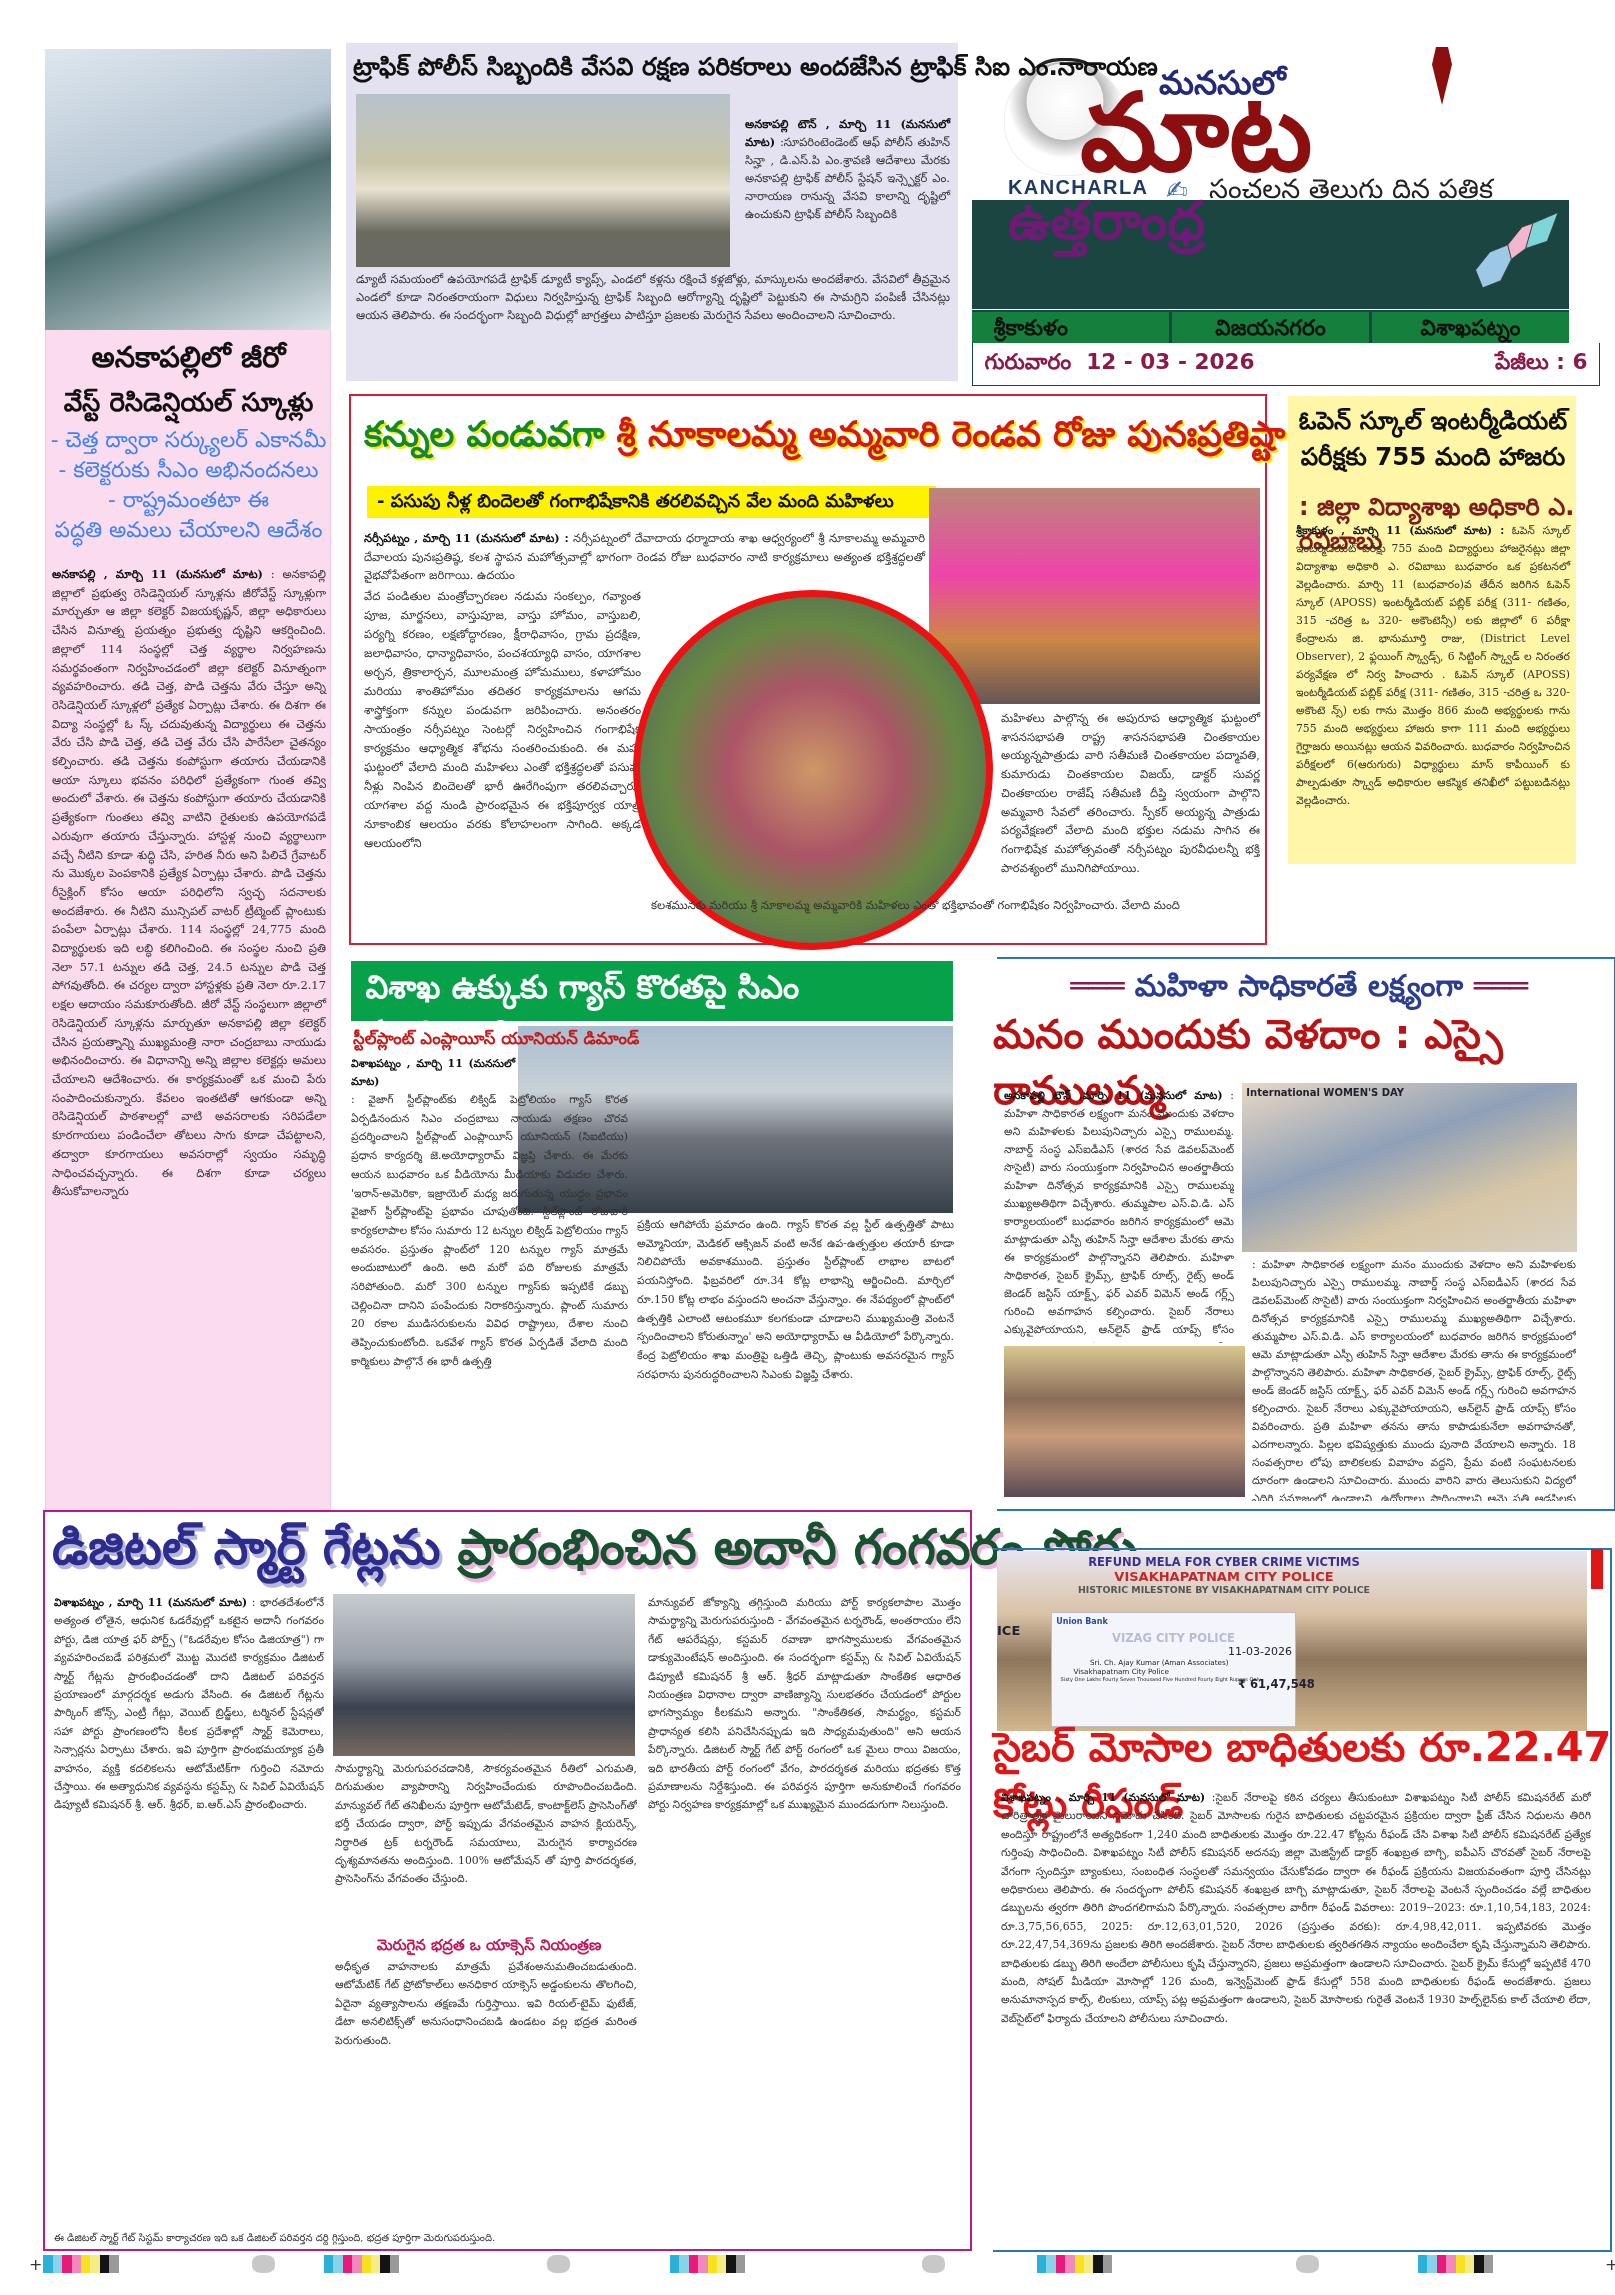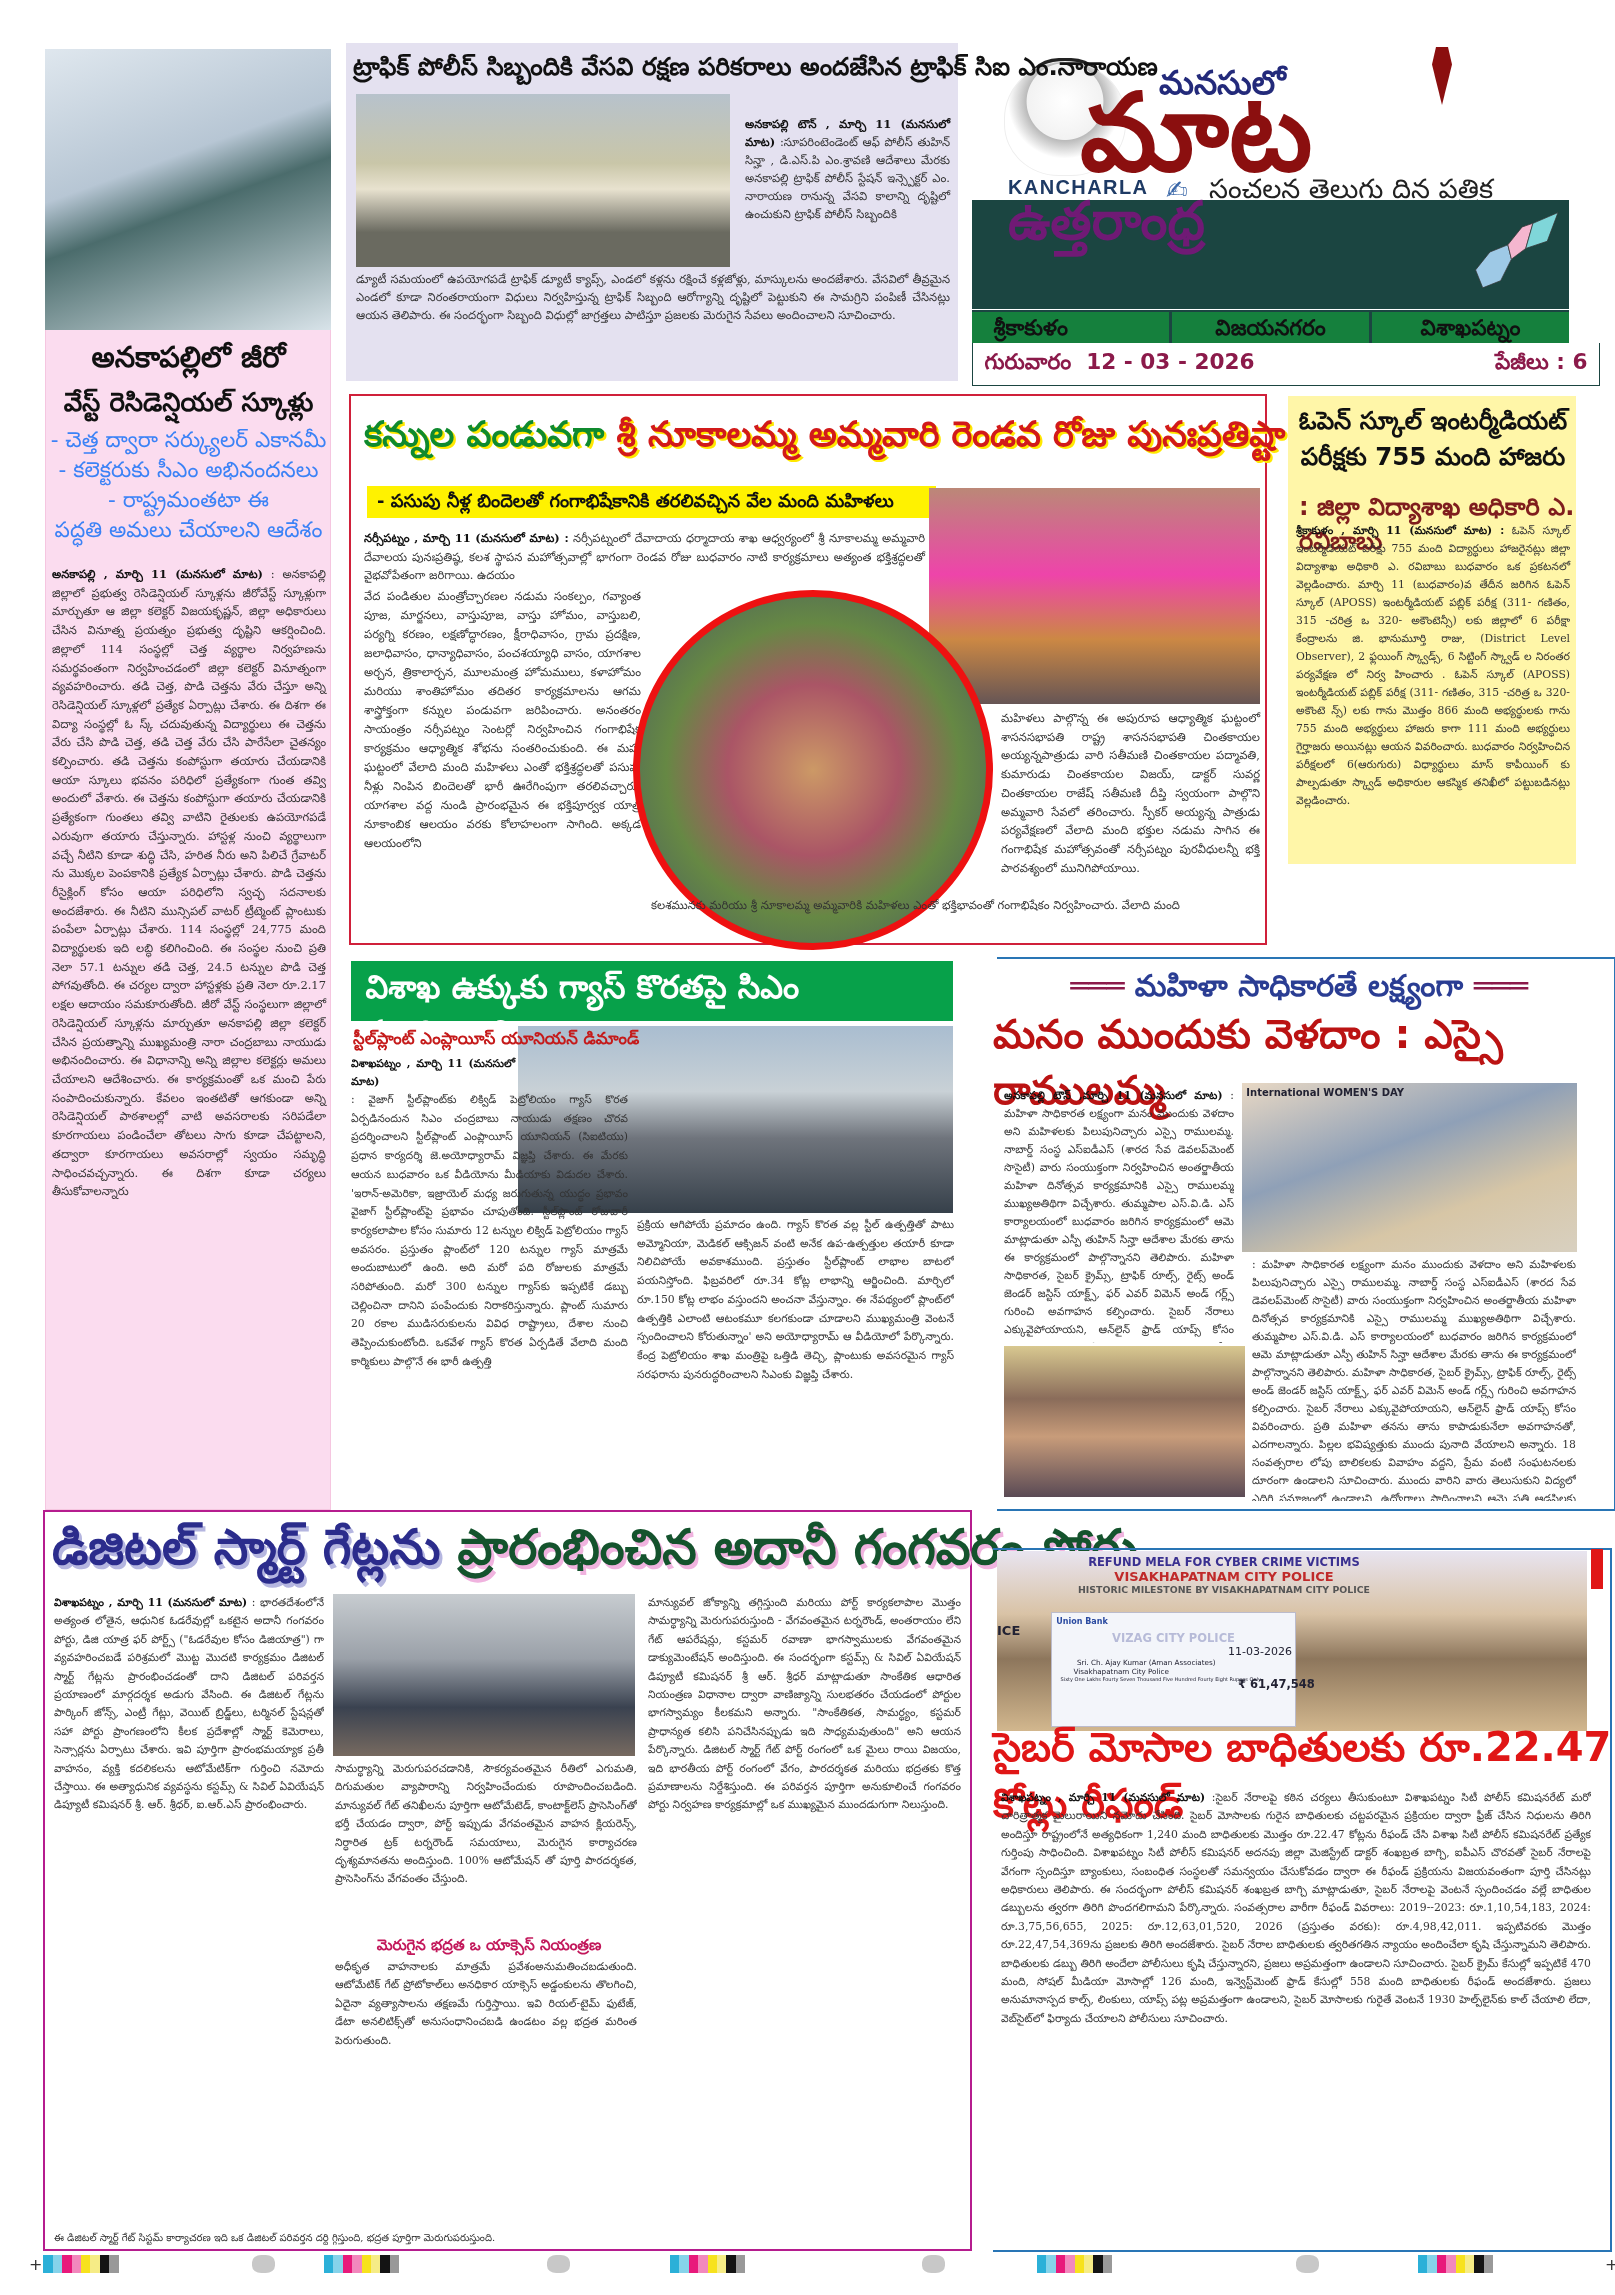--- a/index.html
+++ b/index.html
@@ -195,21 +195,21 @@
 <div class="abs" id="cyber-banner-text" style="text-align:center;width:346px">
   <div>REFUND MELA FOR CYBER CRIME VICTIMS</div>
   <div style="color:#c02a2a;font-size:13px">VISAKHAPATNAM CITY POLICE</div>
   <div style="color:#555;font-size:9.4px">HISTORIC MILESTONE BY VISAKHAPATNAM CITY POLICE</div>
 </div>
 <div class="abs" style="left:997px;top:1623px;font-size:13px;font-weight:bold;color:#223">ICE</div>
 <div class="abs" id="cyber-check">
   <div style="font-size:8px;color:#2a4aa0;padding:4.3px;font-weight:bold">Union Bank</div>
   <div style="font-size:11.5px;color:#b7bbd8;text-align:center;font-weight:bold">VIZAG CITY POLICE</div>
   <div style="font-size:11px;color:#223;text-align:right;padding-right:3px">11-03-2026</div>
-  <div style="font-size:7.2px;color:#223;padding-left:25px">Sri. Ch. Ajay Kumar (Aman Associates)</div>
+  <div style="font-size:7.2px;color:#223;padding-left:38px">Sri. Ch. Ajay Kumar (Aman Associates)</div>
   <div style="font-size:7.2px;color:#223;padding-left:21.6px">Visakhapatnam City Police</div>
   <div style="font-size:5px;color:#223;padding-left:8.6px">Sixty One Lakhs Fourty Seven Thousand Five Hundred Fourty Eight Rupees Only</div>
 </div>
 <div class="abs" id="cyber-check-amount">₹ 61,47,548</div>
 <div class="abs" id="cyber-head">సైబర్ మోసాల బాధితులకు రూ.22.47 కోట్లు రీఫండ్</div>
 <div class="abs txt" style="left:1001px;top:1789px;width:590px;font-size:10.8px;line-height:18.4px;height:461px;overflow:hidden">
   <b>విశాఖపట్నం , మార్చి 11 (మనసులో మాట)</b>
   <span>:సైబర్ నేరాలపై కఠిన చర్యలు తీసుకుంటూ విశాఖపట్నం సిటీ పోలీస్ కమిషనరేట్ మరో చారిత్రాత్మక మైలురాయిని నమోదు చేసింది. సైబర్ మోసాలకు గురైన బాధితులకు చట్టపరమైన ప్రక్రియల ద్వారా ఫ్రీజ్ చేసిన నిధులను తిరిగి అందిస్తూ రాష్ట్రంలోనే అత్యధికంగా 1,240 మంది బాధితులకు మొత్తం రూ.22.47 కోట్లను రీఫండ్ చేసి విశాఖ సిటీ పోలీస్ కమిషనరేట్ ప్రత్యేక గుర్తింపు సాధించింది. విశాఖపట్నం సిటీ పోలీస్ కమిషనర్ అదనపు జిల్లా మెజిస్ట్రేట్ డాక్టర్ శంఖబ్రత బాగ్చి, ఐపీఎస్ చొరవతో సైబర్ నేరాలపై వేగంగా స్పందిస్తూ బ్యాంకులు, సంబంధిత సంస్థలతో సమన్వయం చేసుకోవడం ద్వారా ఈ రీఫండ్ ప్రక్రియను విజయవంతంగా పూర్తి చేసినట్లు అధికారులు తెలిపారు. ఈ సందర్భంగా పోలీస్ కమిషనర్ శంఖబ్రత బాగ్చి మాట్లాడుతూ, సైబర్ నేరాలపై వెంటనే స్పందించడం వల్లే బాధితుల డబ్బులను త్వరగా తిరిగి పొందగలిగామని పేర్కొన్నారు. సంవత్సరాల వారీగా రీఫండ్ వివరాలు: 2019--2023: రూ.1,10,54,183, 2024: రూ.3,75,56,655, 2025: రూ.12,63,01,520, 2026 (ప్రస్తుతం వరకు): రూ.4,98,42,011. ఇప్పటివరకు మొత్తం రూ.22,47,54,369ను ప్రజలకు తిరిగి అందజేశారు. సైబర్ నేరాల బాధితులకు త్వరితగతిన న్యాయం అందించేలా కృషి చేస్తున్నామని తెలిపారు. బాధితులకు డబ్బు తిరిగి అందేలా పోలీసులు కృషి చేస్తున్నారని, ప్రజలు అప్రమత్తంగా ఉండాలని సూచించారు. సైబర్ క్రైమ్ కేసుల్లో ఇప్పటికే 470 మంది, సోషల్ మీడియా మోసాల్లో 126 మంది, ఇన్వెస్ట్‌మెంట్ ఫ్రాడ్ కేసుల్లో 558 మంది బాధితులకు రీఫండ్ అందజేశారు. ప్రజలు అనుమానాస్పద కాల్స్, లింకులు, యాప్స్ పట్ల అప్రమత్తంగా ఉండాలని, సైబర్ మోసాలకు గురైతే వెంటనే 1930 హెల్ప్‌లైన్‌కు కాల్ చేయాలి లేదా, వెబ్‌సైట్‌లో ఫిర్యాదు చేయాలని పోలీసులు సూచించారు.</span>
 </div>
 

